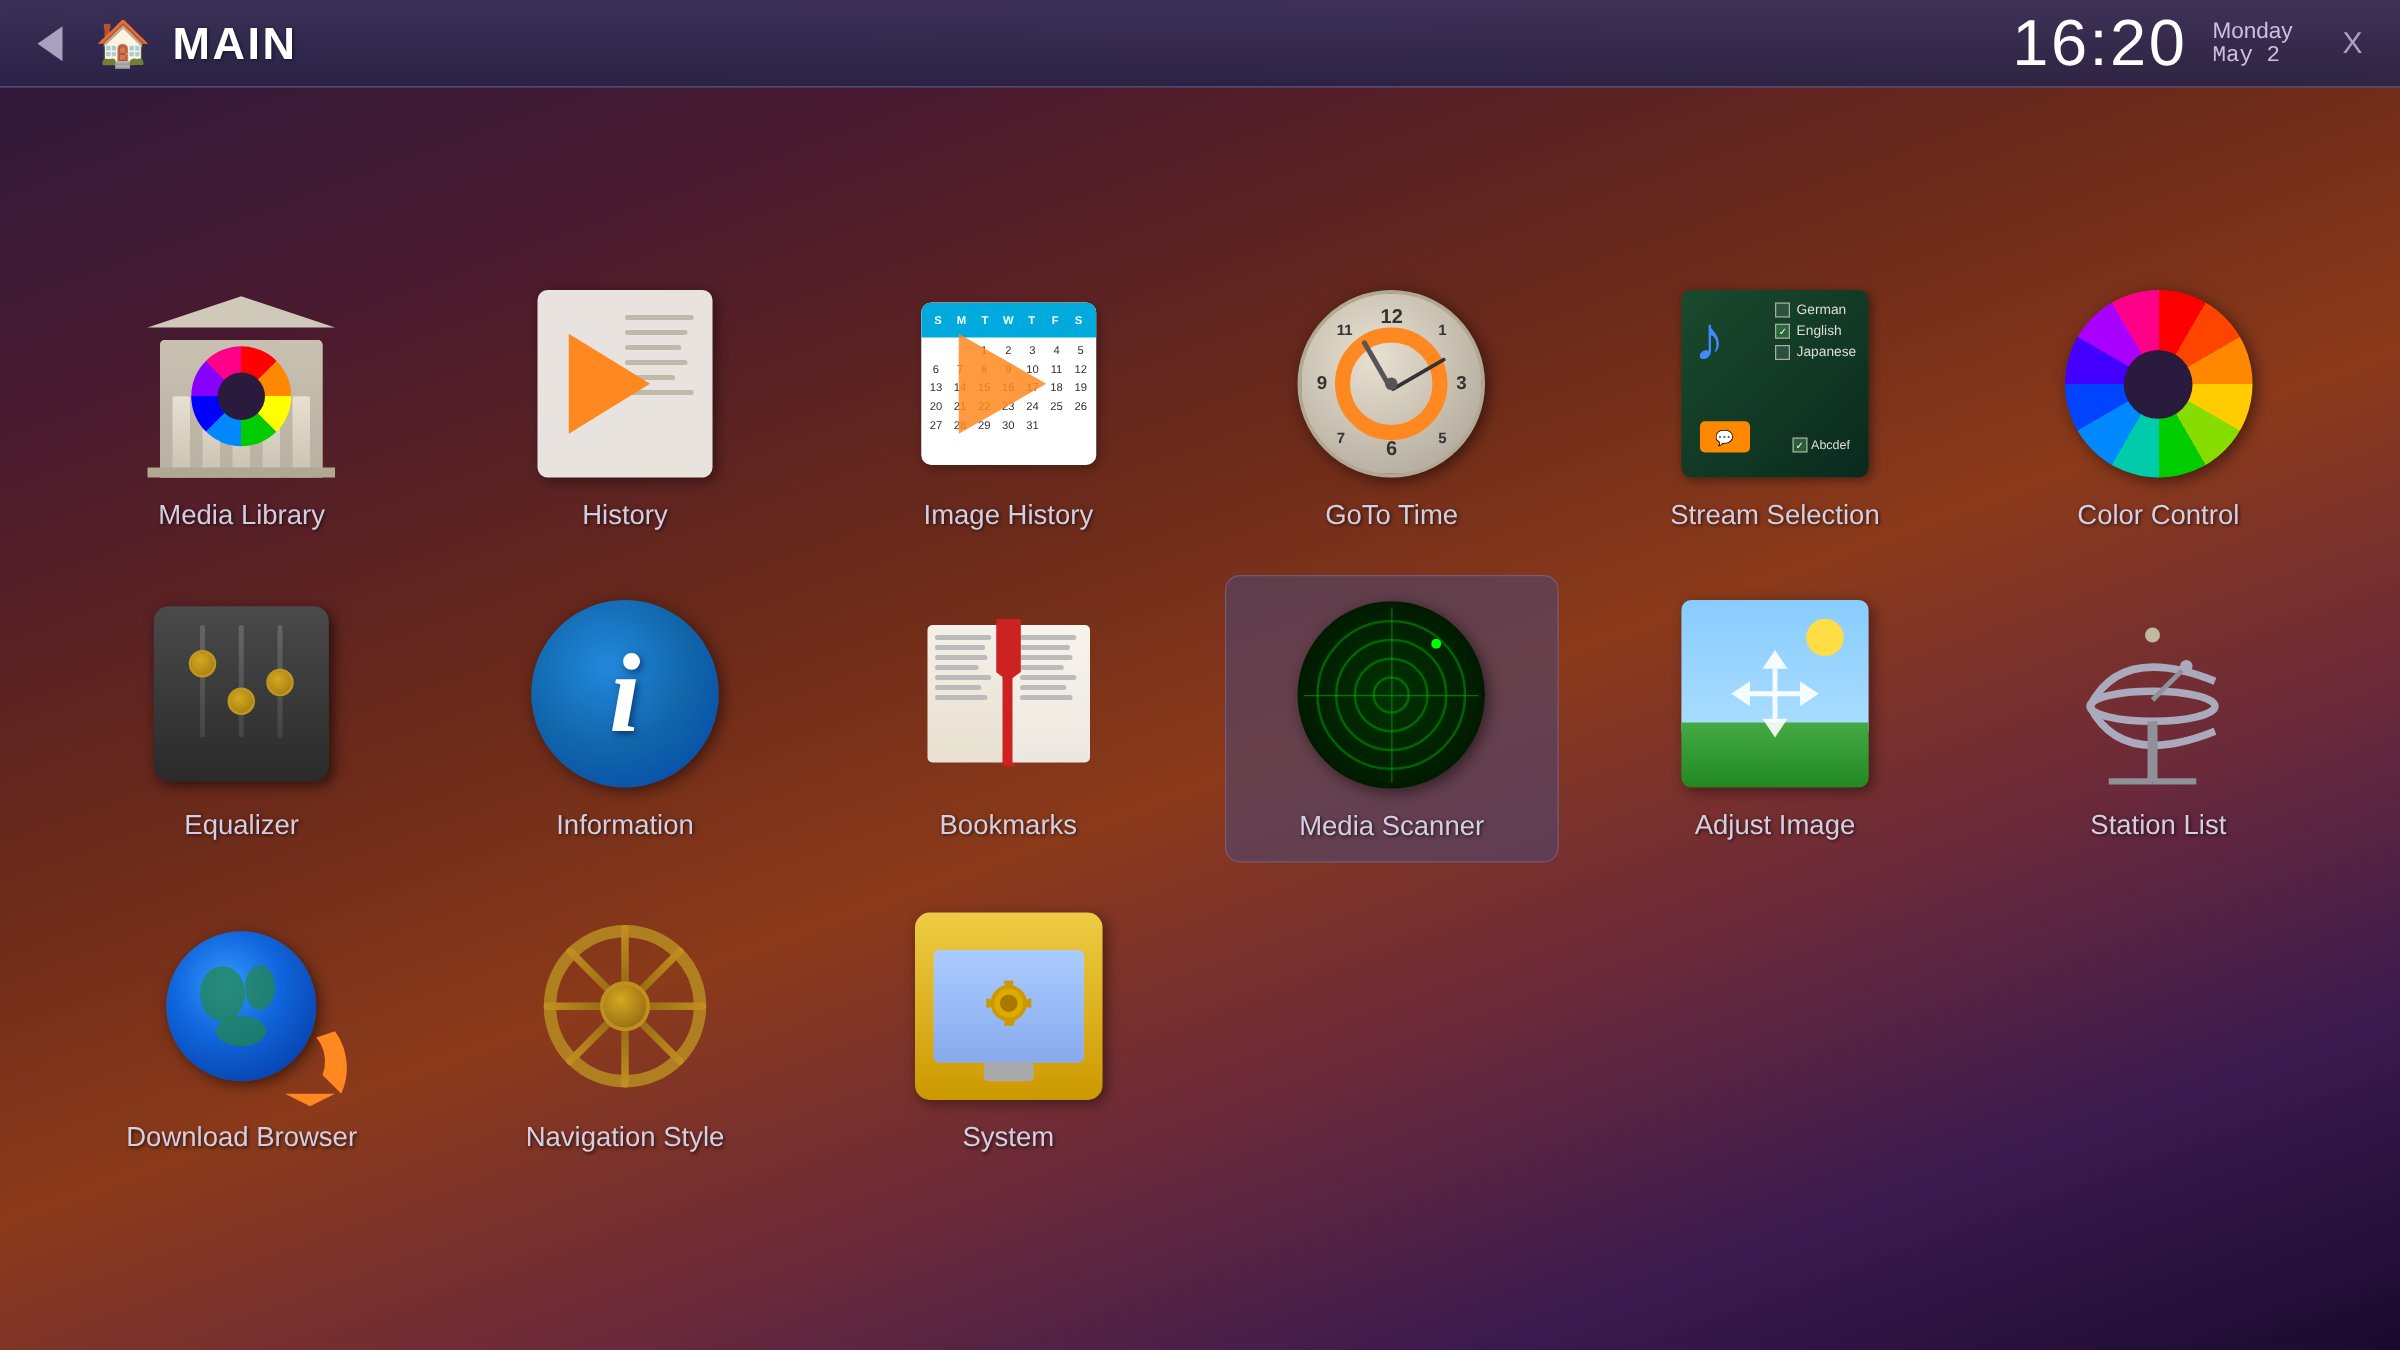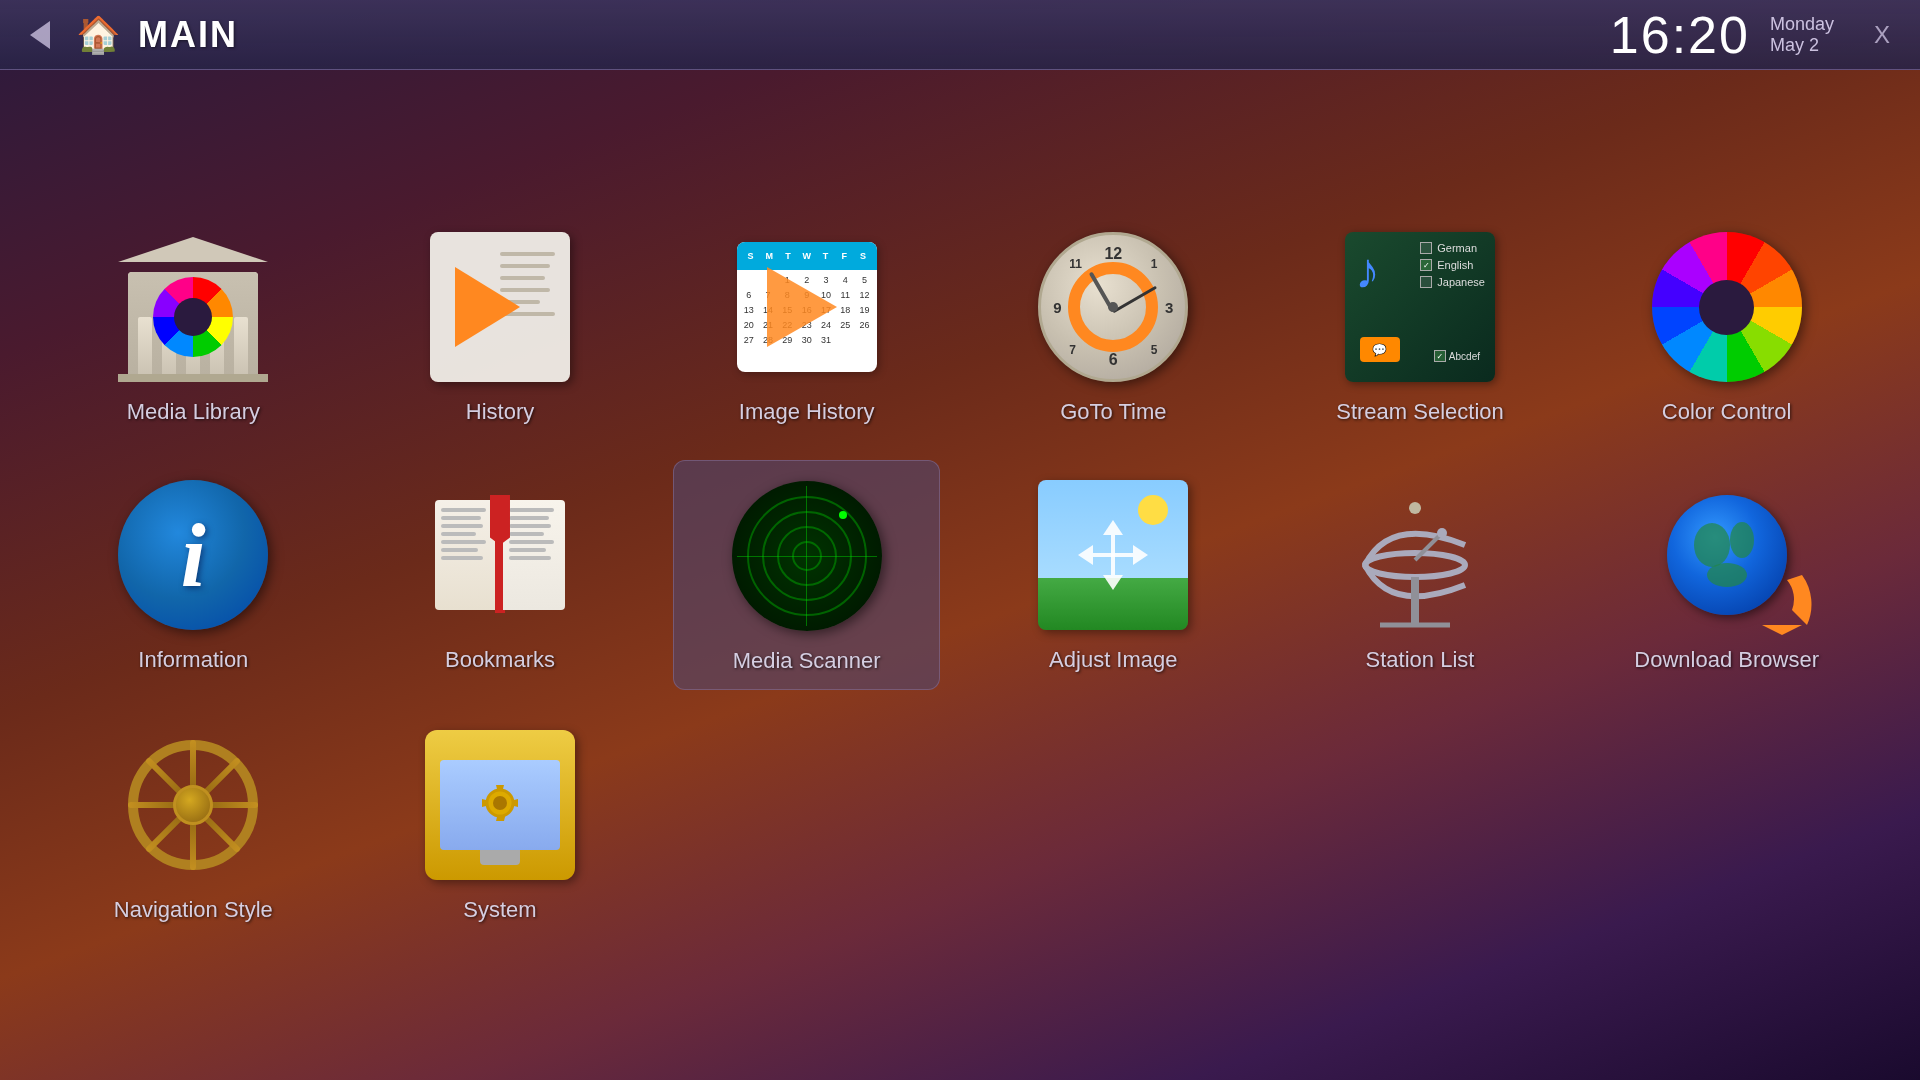--- a/index.html
+++ b/index.html
@@ -107,20 +107,21 @@
     }
 
     .day-name {
       font-size: 18px;
       color: rgba(220,210,240,0.9);
     }
 
     .date-str {
       font-size: 18px;
       color: rgba(220,210,240,0.9);
+      font-family: Liberation Mono, monospace;
     }
 
     .close-btn {
       width: 36px;
       height: 36px;
       display: flex;
       align-items: center;
       justify-content: center;
       font-size: 24px;
       color: rgba(200,190,220,0.8);
@@ -1075,20 +1076,42 @@
 
     <div class="app-item">
       <div class="icon-wrap">
         <div class="icon-color-control">
           <div class="cc-inner"></div>
         </div>
       </div>
       <span class="app-label">Color Control</span>
     </div>
 
+    <div class="app-item">
+      <div class="icon-wrap">
+        <div class="icon-equalizer">
+          <div class="eq-track">
+            <div class="eq-line">
+              <div class="eq-knob" style="top:20px;"></div>
+            </div>
+          </div>
+          <div class="eq-track">
+            <div class="eq-line">
+              <div class="eq-knob" style="top:50px;"></div>
+            </div>
+          </div>
+          <div class="eq-track">
+            <div class="eq-line">
+              <div class="eq-knob" style="top:35px;"></div>
+            </div>
+          </div>
+        </div>
+      </div>
+      <span class="app-label">Equalizer</span>
+    </div>
 
     <div class="app-item">
       <div class="icon-wrap">
         <div class="icon-information">
           <span class="info-i">i</span>
         </div>
       </div>
       <span class="app-label">Information</span>
     </div>
 

